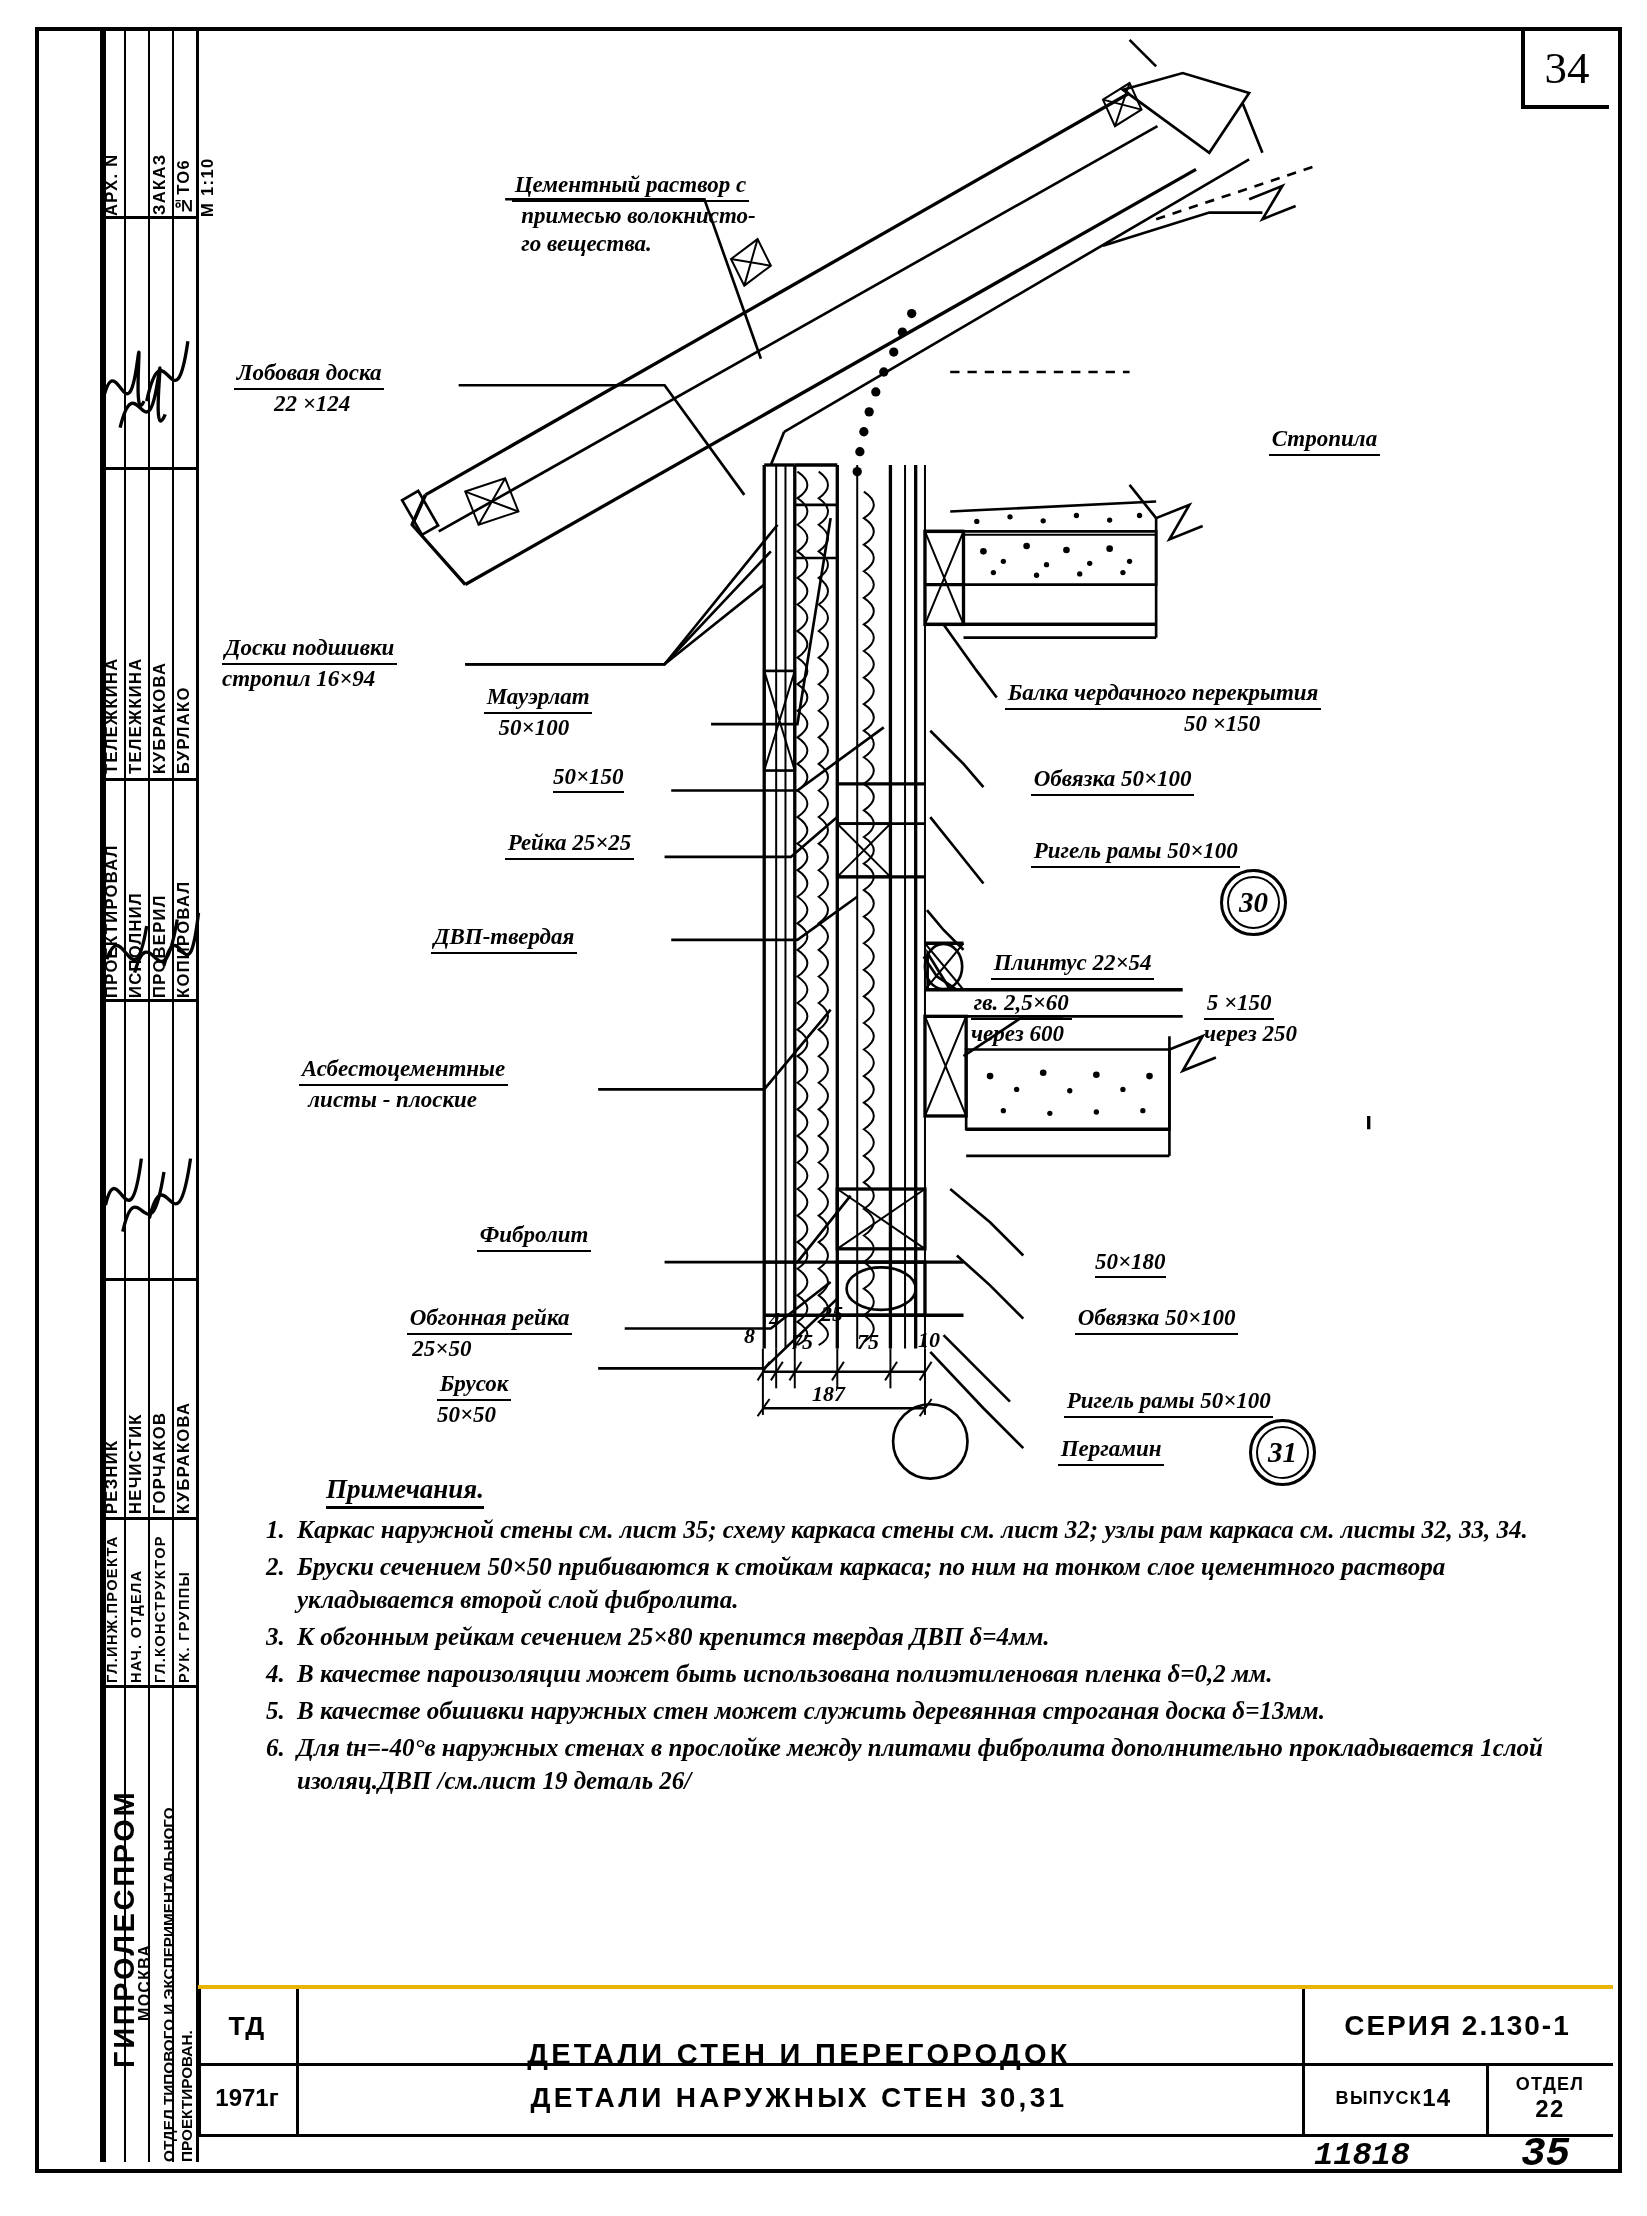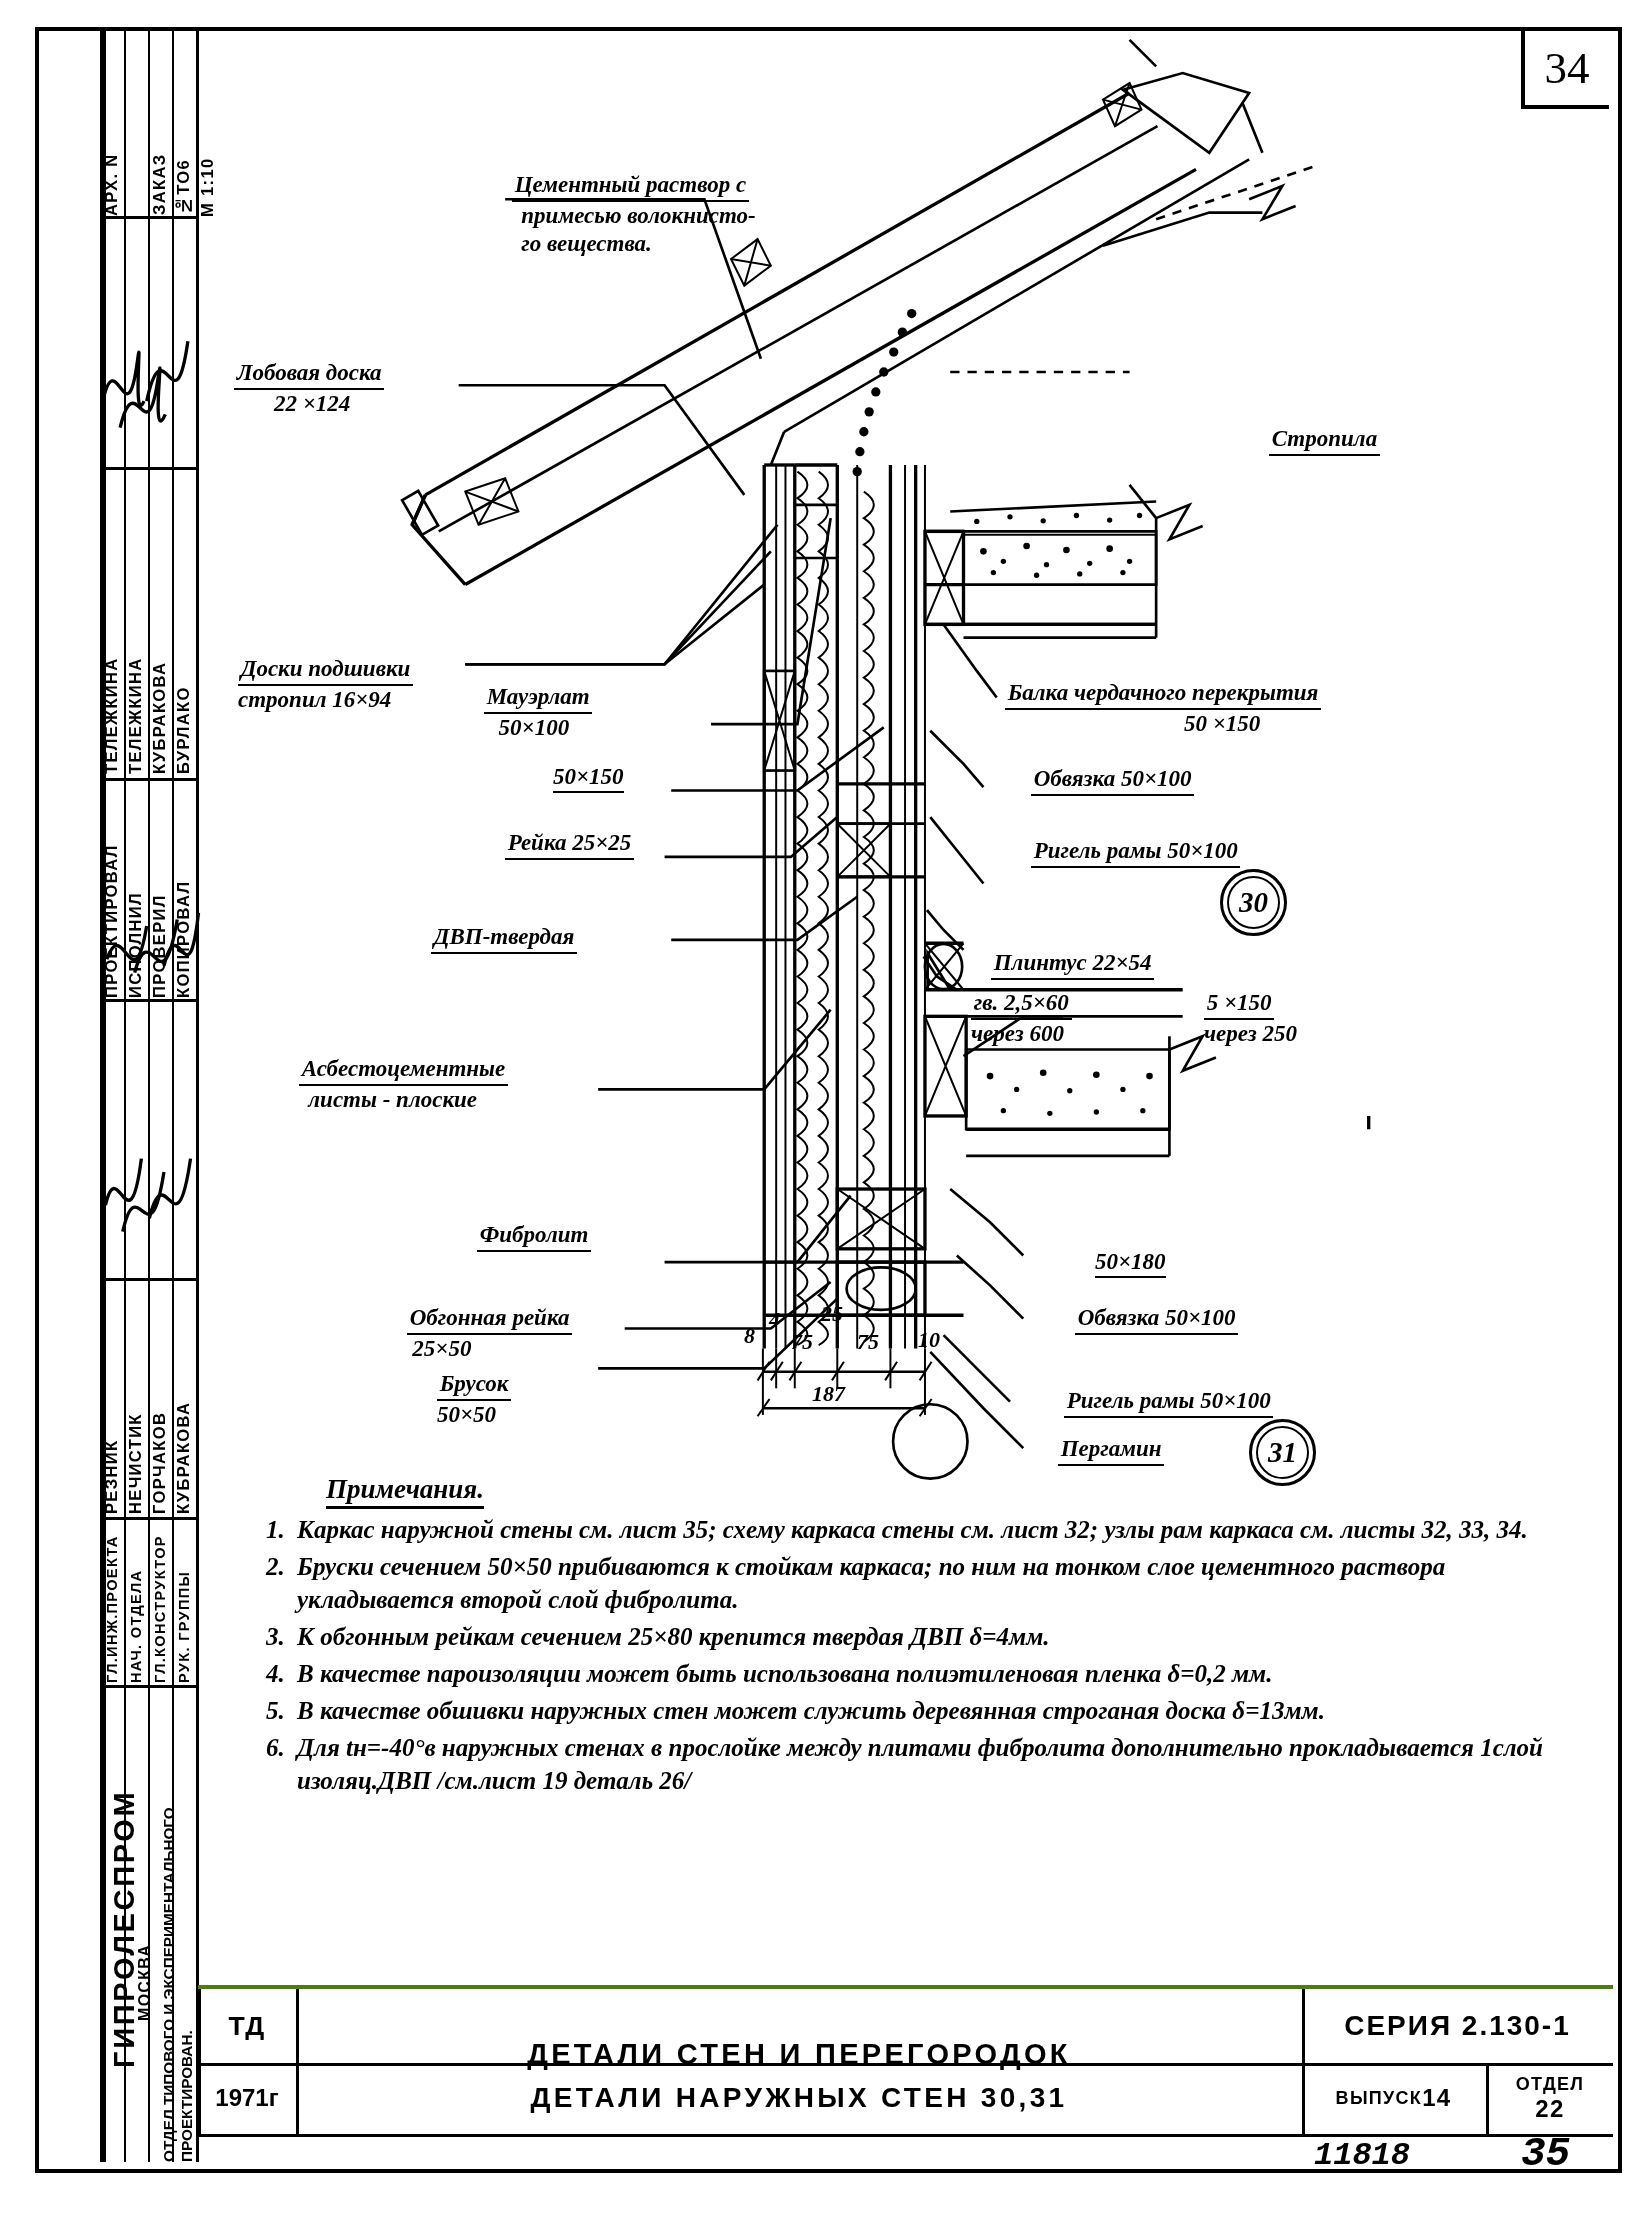--- a/index.html
+++ b/index.html
@@ -26,21 +26,21 @@
   .tb-cell span{font-size:16.6px;}
 
   
   #pagenum{position:absolute;right:39px;top:31px;width:84px;height:74px;
            border-left:4px solid #000;border-bottom:4px solid #000;
            display:flex;align-items:center;justify-content:center;
            font-size:45px;}
 
   
   #stamp{position:absolute;left:198px;top:1985px;width:1415px;height:146px;
-         border-top:4px solid #4d7c0f;}
+         border-top:4px solid #eab308;}
   .st-cell{position:absolute;display:flex;align-items:center;
            justify-content:center;text-align:center;}
   .st-v{border-right:3.3px solid #000;}
   .st-h{border-bottom:3.3px solid #000;}
 
   
   #notes{position:absolute;left:266px;top:1474px;width:1322px;}
   #notes .ntitle{font-size:27px;margin-left:60px;display:inline-block;
                  border-bottom:3.3px solid #000;padding-bottom:1.3px;}
   #notes ol{list-style:none;margin:0;padding:0;}
@@ -427,21 +427,21 @@
 
 <div class="lbl" style="left:234px;top:359px;">
   <span class="hand l1 nowrap">Лобовая доска</span>
   <span class="hand l2 nowrap" style="padding-left:40px;">22 ×124</span>
 </div>
 
 <div class="lbl" style="left:1269px;top:425px;">
   <span class="hand l1 nowrap">Стропила</span>
 </div>
 
-<div class="lbl" style="left:238px;top:634px;margin-top:21px;">
+<div class="lbl" style="left:222px;top:634px;">
   <span class="hand l1 nowrap">Доски подшивки</span>
   <span class="hand l2 nowrap" style="padding-left:0px;">стропил 16×94</span>
 </div>
 
 <div class="lbl" style="left:484px;top:683px;">
   <span class="hand l1 nowrap">Мауэрлат</span>
   <span class="hand l2 nowrap" style="padding-left:14.6px;">50×100</span>
 </div>
 
 <div class="lbl ul2" style="left:553px;top:763px;">

